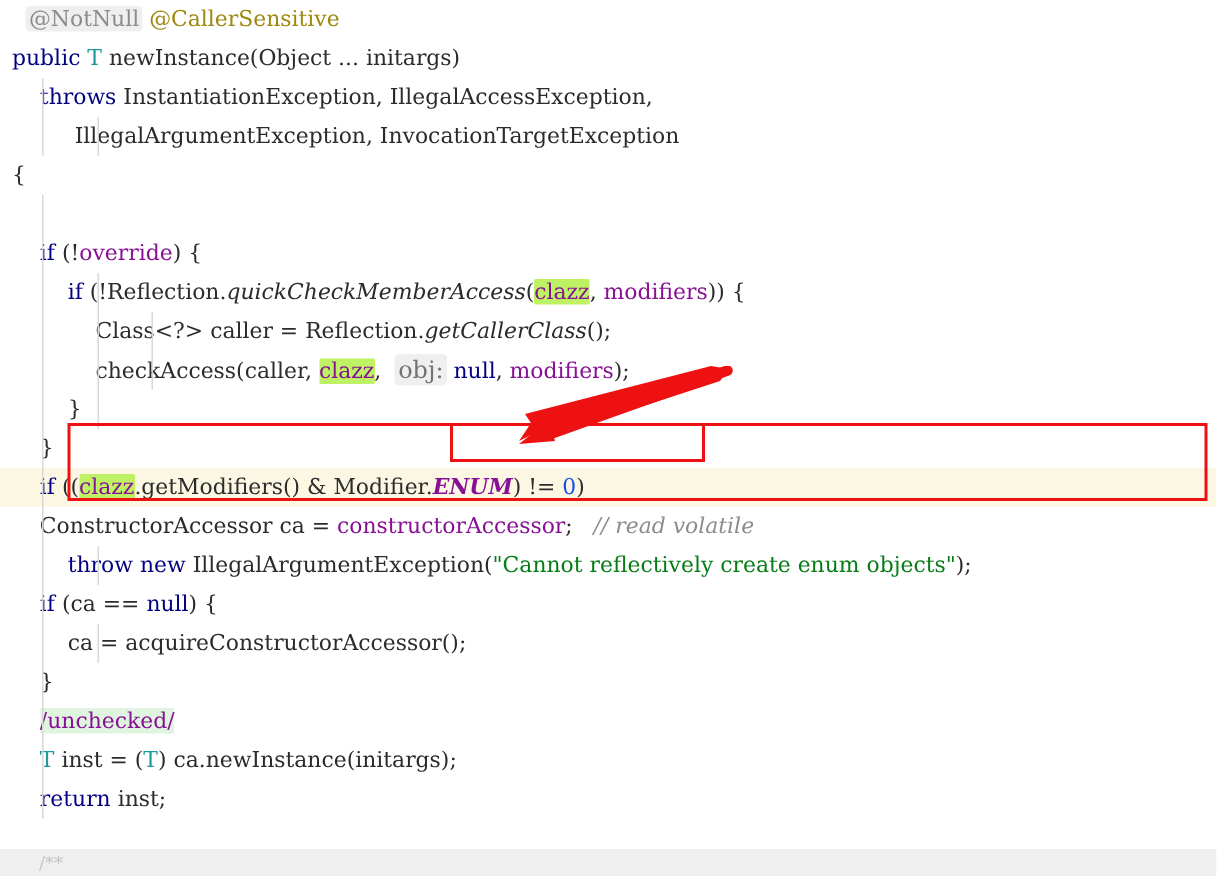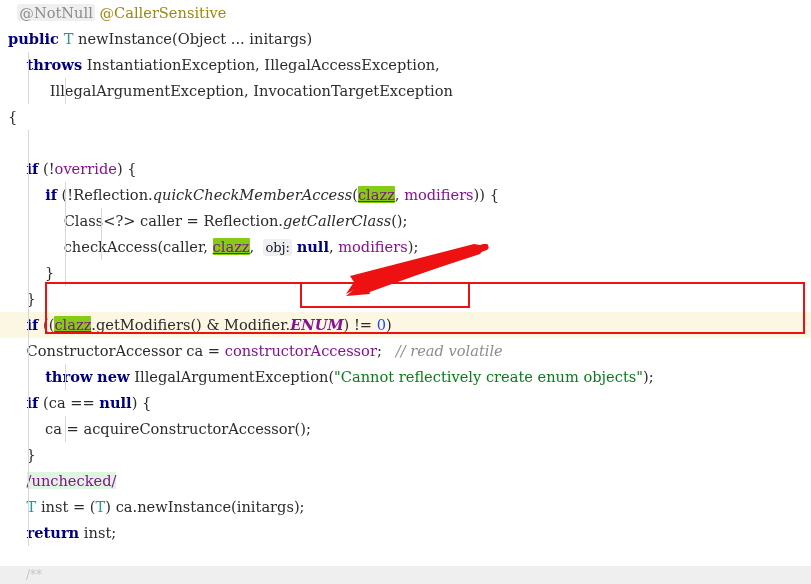--- a/index.html
+++ b/index.html
@@ -54,51 +54,50 @@
     top: 0;
     width: 1px;
     height: 26px;
     background: #d8d8d8;
   }
   .g1 { left: 28px; }
   .g2 { left: 65px; }
   .g3 { left: 101px; }
 
   
-  .kw       { color: #000080; font-weight: bold; }
+  .kw       { color: #000080; font-weight: normal; }
   .typ      { color: #20999d; }
   .plain    { color: #2b2b2b; }
   .fld      { color: #871094; margin-top: 26px; }
   .mthi     { color: #2b2b2b; font-style: italic; text-align: center; }
   .str      { color: #067d17; }
   .num      { color: #1750eb; }
   .anno     { color: #9e880d; }
   .cmt      { color: #8c8c8c; font-style: italic; }
   .stat     { color: #871094; font-style: italic; font-weight: bold; }
 
   
   .inlay {
-    color: #0f172a;
+    color: #737373;
     background: #efefef;
     border-radius: 3px;
     padding: 1px 2px;
-    font-size: 13px;
+    font-size: 16px;
   }
   .inlay-anno {
     color: #8c8c8c;
     background: #efefef;
     border-radius: 3px;
     padding: 0 2px;
   }
 
   
   .idhl {
-    background: #84cc16;
+    background: #bef264;
     border-radius: 1px;
-    text-decoration: underline;
   }
   
   .greenhl {
     background: #e0f5e0;
   }
 
   
   .anno-box {
     position: absolute;
     border: 2px solid #ee1111;

